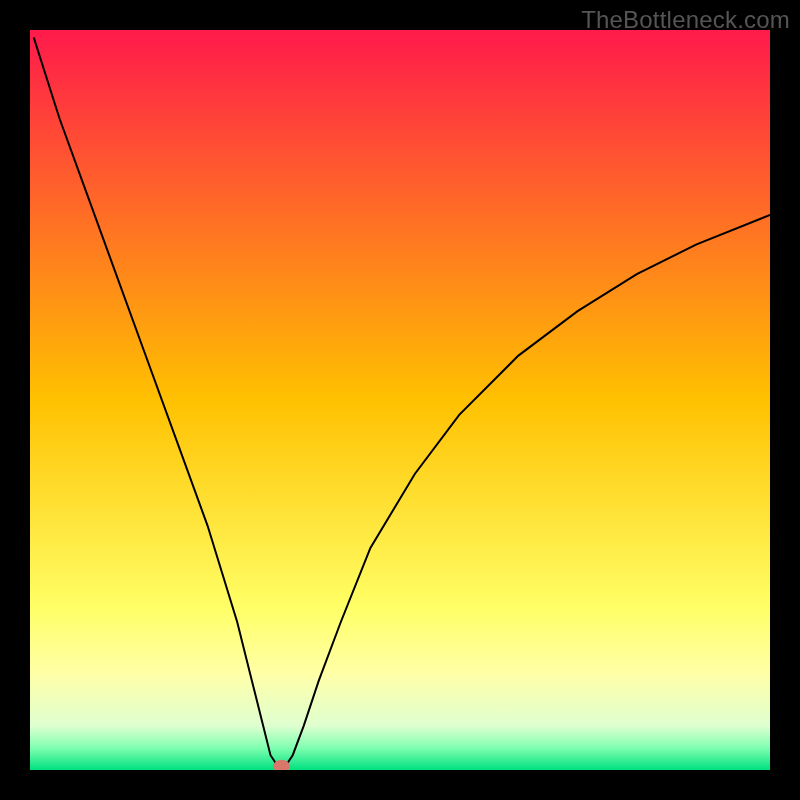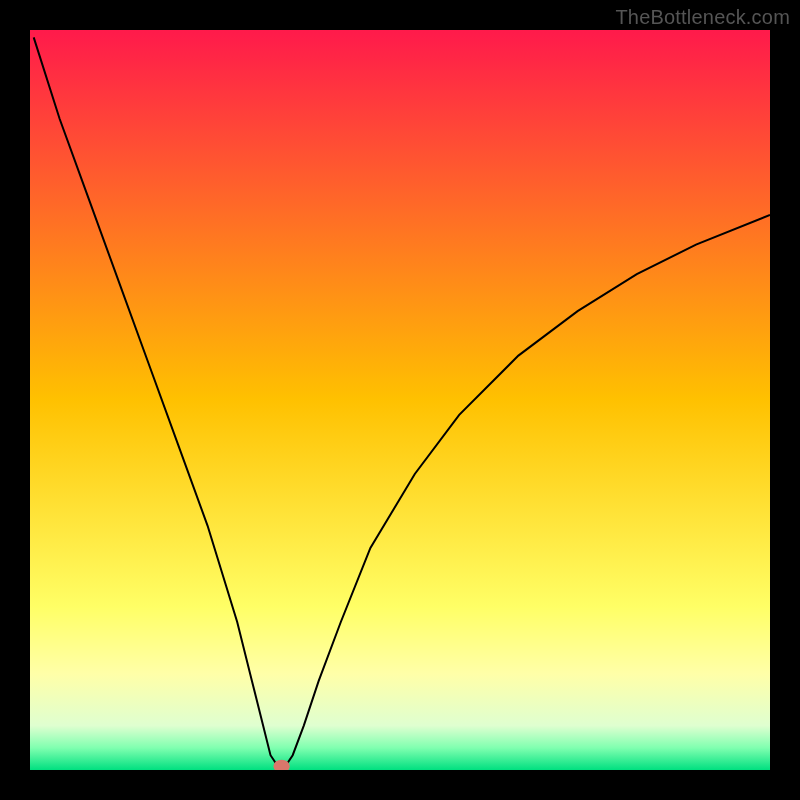--- a/index.html
+++ b/index.html
@@ -21,21 +21,21 @@
     left: 30px;
     top: 30px;
     width: 740px;
     height: 740px;
   }
   .attribution {
     position: absolute;
     top: 6px;
     right: 10px;
     color: #555;
-    font-size: 20px;
+    font-size: 24px;
     font-weight: 500;
     letter-spacing: 0.2px;
   }
 </style>
 </head>
 <body>
 
 <div class="frame">
   <svg class="plot" viewBox="0 0 100 100" preserveAspectRatio="none">
     <defs>

